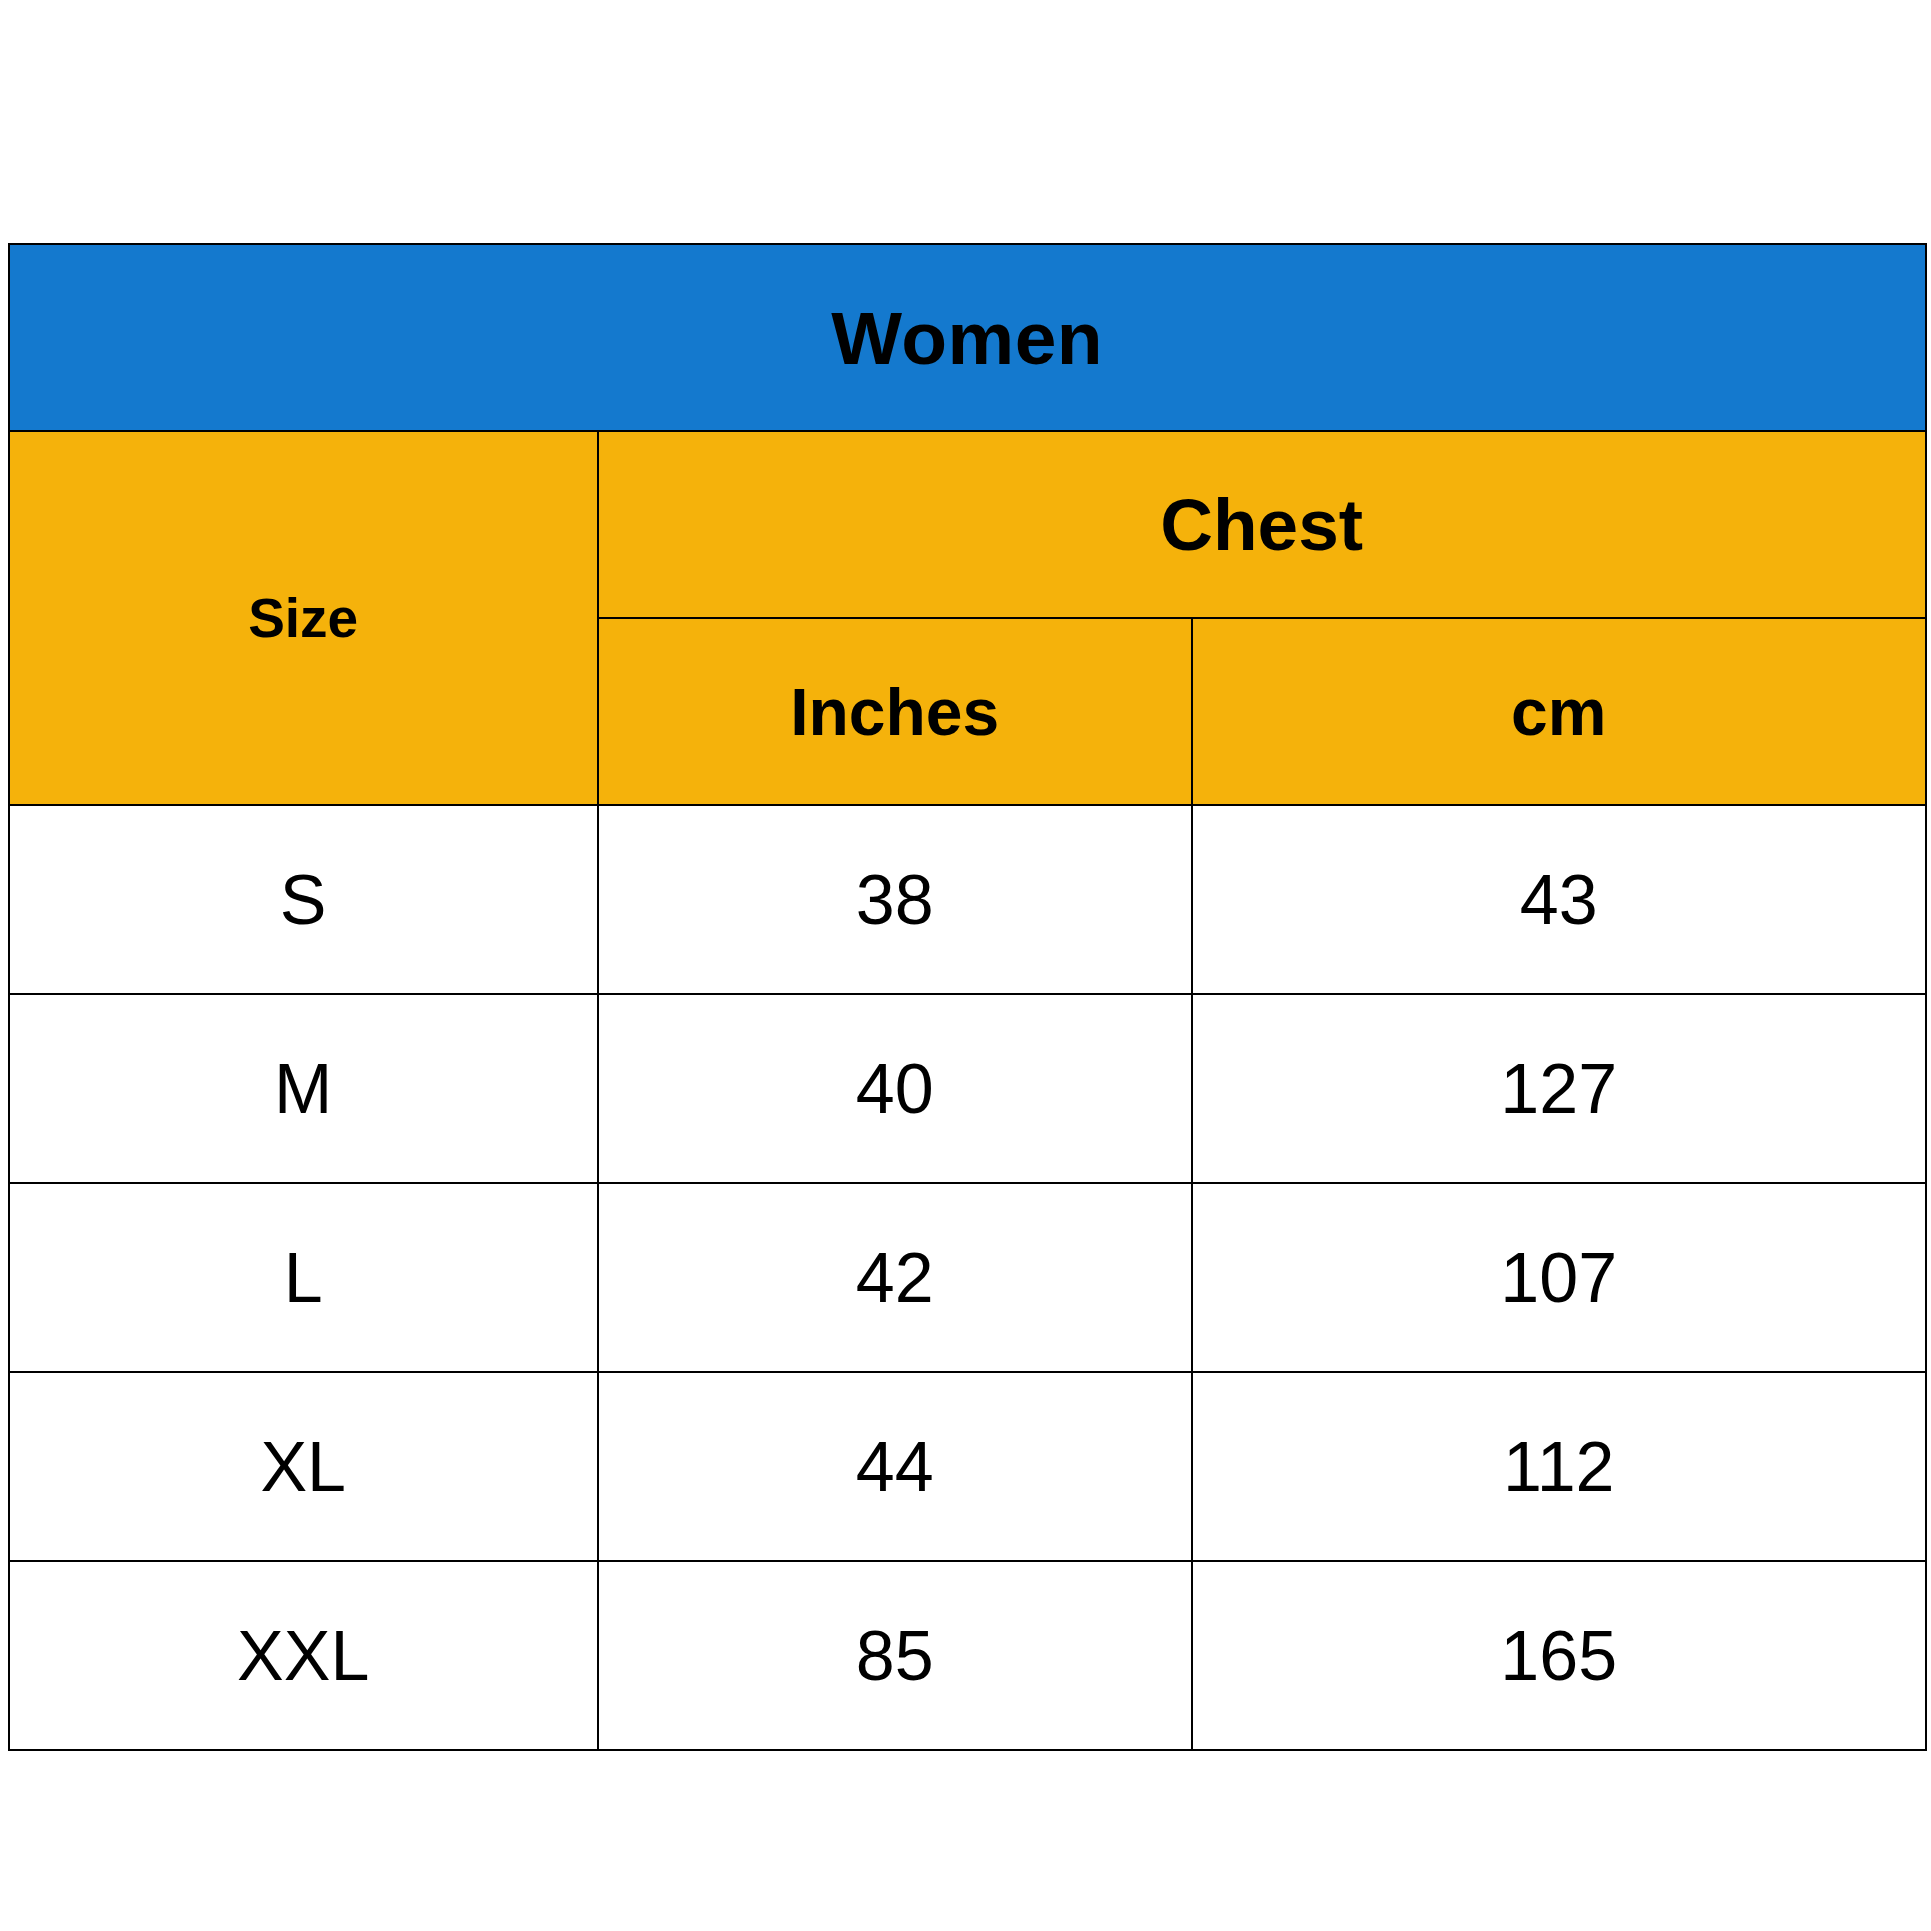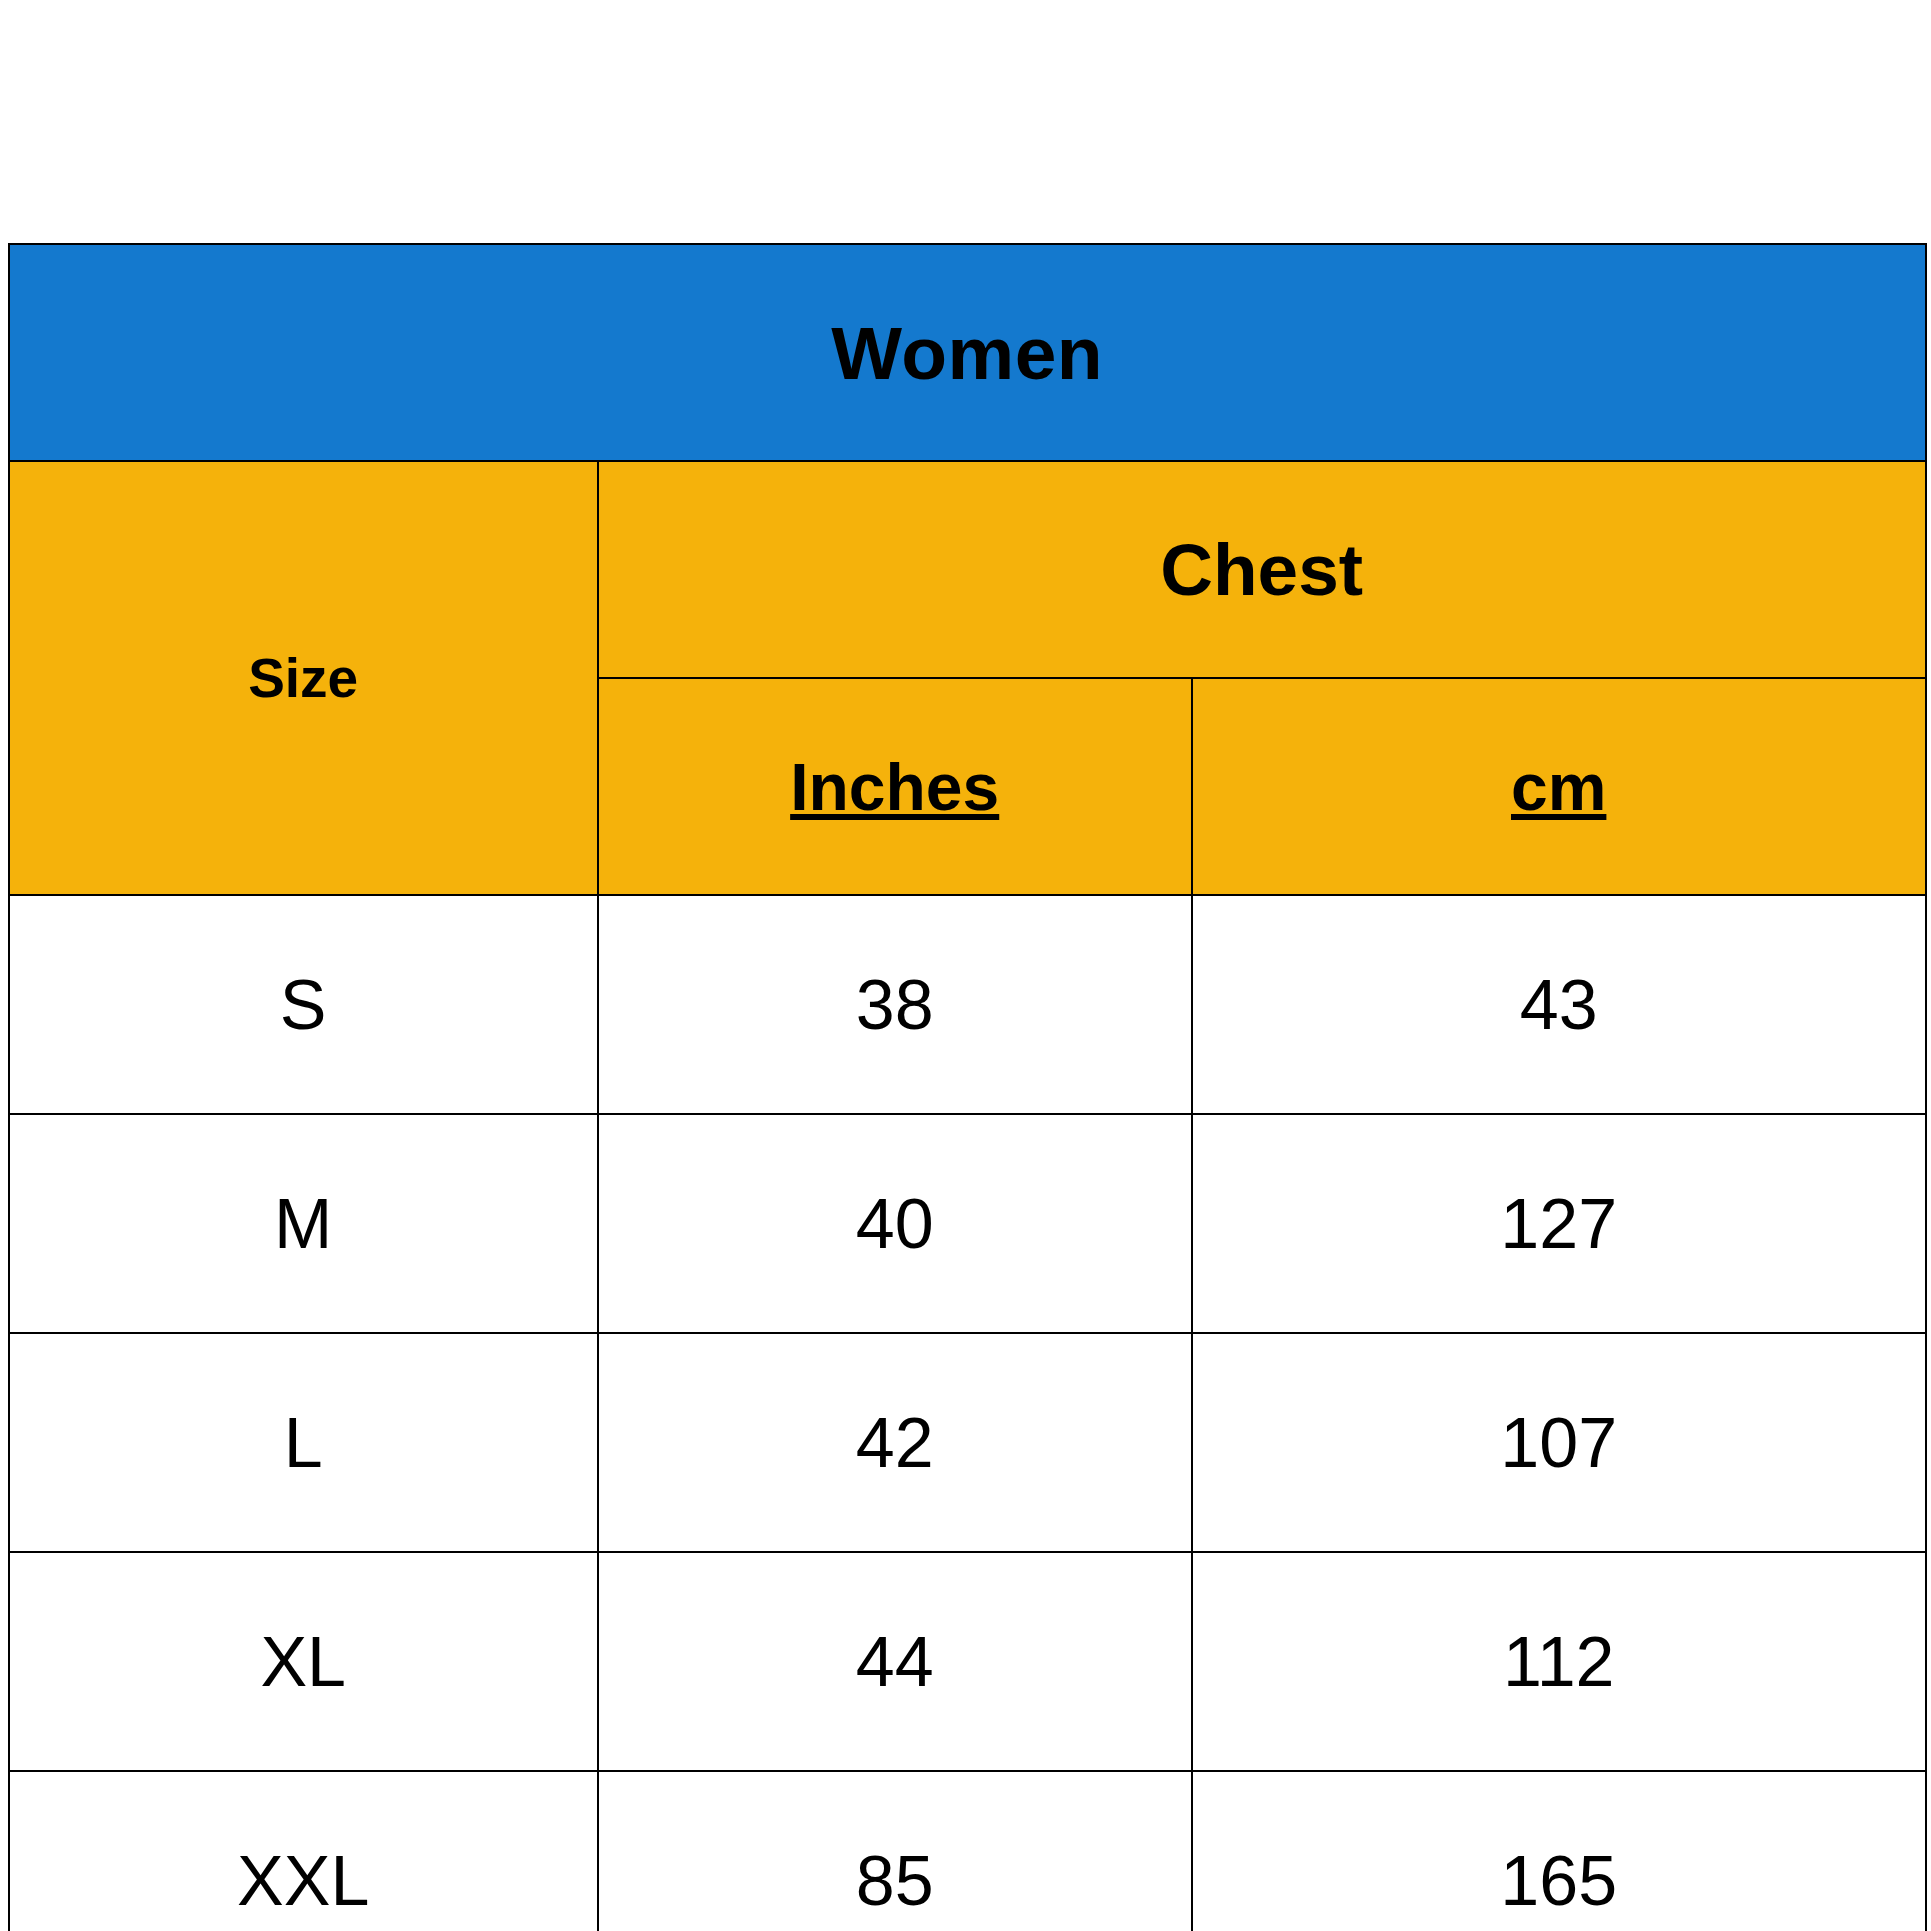--- a/index.html
+++ b/index.html
@@ -35,21 +35,21 @@
     table-layout: fixed;
     width: 100%;
     height: 100%;
   }
 
   table.size-chart td,
   table.size-chart th {
     border: 2.9px solid #000000;
     text-align: center;
     vertical-align: middle;
-    padding: 16px;
+    padding: 1px;
     color: #000000;
   }
 
   
   col.c-size  { width: 589px; }
   col.c-in    { width: 594px; }
   col.c-cm    { width: 734px; }
 
   
   .title-cell {
@@ -72,21 +72,20 @@
     height: 367px;
   }
   .hdr-chest {
     font-size: 73px;
     height: 183px;
     margin-left: 39px;
   }
   .hdr-unit {
     font-size: 66px;
     height: 183px;
-    text-decoration: underline;
   }
 
   
   .data td {
     font-size: 70px;
     font-weight: normal;
     height: 185px;
   }
 
   

